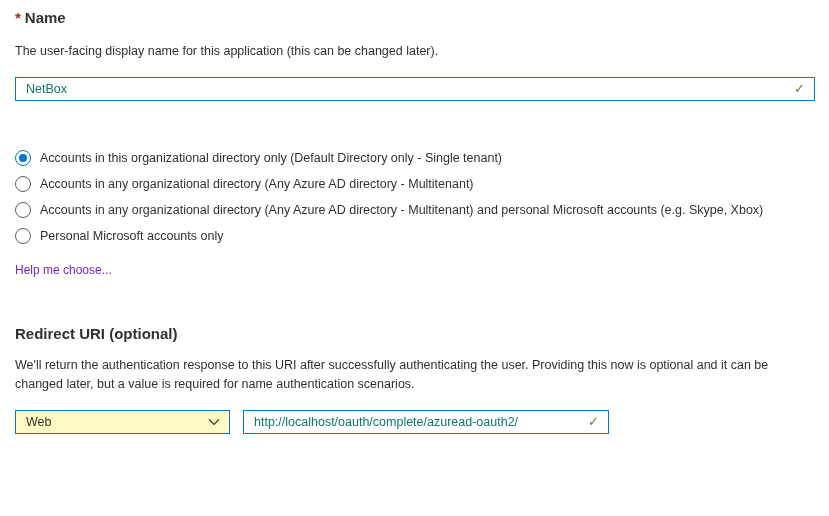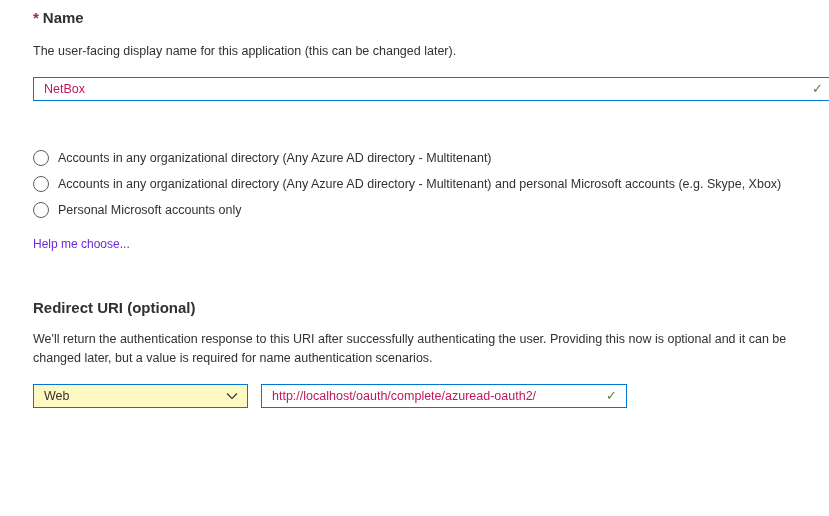--- a/index.html
+++ b/index.html
@@ -4,21 +4,21 @@
 <style>
   * { box-sizing: border-box; margin: 0; padding: 0; }
   html, body { background: #ffffff; }
   body {
     width: 829px;
     height: 516px;
     font-family: "Liberation Sans", sans-serif;
     color: #323130;
     overflow: hidden;
   }
-  .page { padding: 8px 14px 0 15px; margin-left: 18px; }
+  .page { padding: 8px 14px 0 15px; }
 
   .section-title {
     font-size: 15px;
     font-weight: 600;
     color: #323130;
     line-height: 20px;
   }
   .required { color: #a4262c; margin-right: 4px; font-weight: 600; }
 
   .desc {
@@ -39,21 +39,21 @@
   }
   .input-wrap.full { width: 800px; margin-top: 16px; }
   .text-input {
     flex: 1;
     height: 100%;
     border: none;
     outline: none;
     padding: 0 26px 0 10px;
     font-size: 12.5px;
     font-family: inherit;
-    color: #be185d;
+    color: #0f766e;
     background: transparent;
   }
   .check-icon {
     position: absolute;
     right: 9px;
     top: 3px;
     color: #57803a;
     font-size: 13px;
     line-height: 16px;
     pointer-events: none;
@@ -134,20 +134,24 @@
     <div class="input-wrap full">
       <input class="text-input" type="text" value="NetBox" style="">
       <span class="check-icon">✓</span>
     </div>
   </section>
 
   <section class="section-2">
 
     <div class="radio-group">
       <label class="radio-row">
+        <span class="radio selected"></span>
+        <span class="radio-label">Accounts in this organizational directory only (Default Directory only - Single tenant)</span>
+      </label>
+      <label class="radio-row">
         <span class="radio"></span>
         <span class="radio-label">Accounts in any organizational directory (Any Azure AD directory - Multitenant)</span>
       </label>
       <label class="radio-row">
         <span class="radio"></span>
         <span class="radio-label">Accounts in any organizational directory (Any Azure AD directory - Multitenant) and personal Microsoft accounts (e.g. Skype, Xbox)</span>
       </label>
       <label class="radio-row">
         <span class="radio"></span>
         <span class="radio-label">Personal Microsoft accounts only</span>

